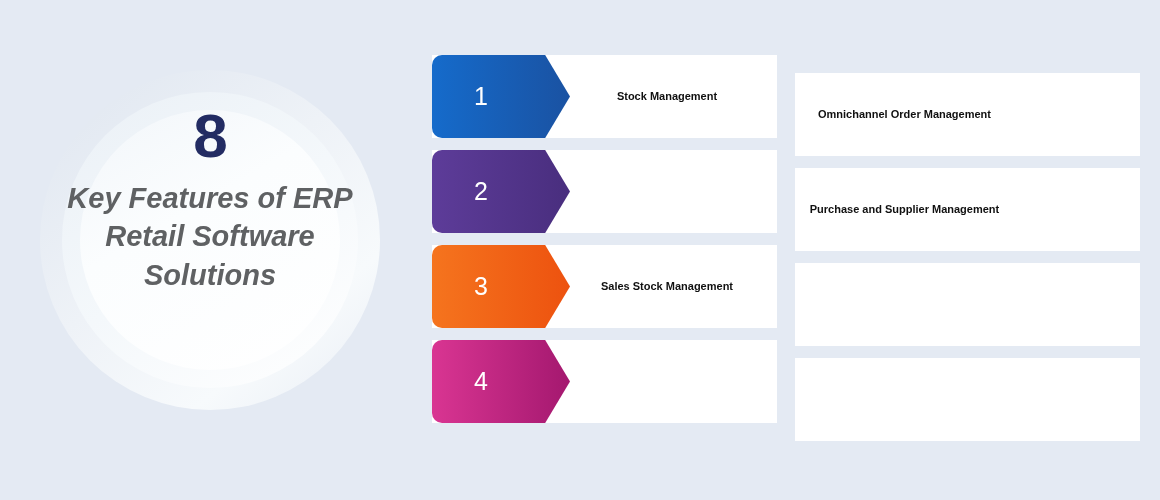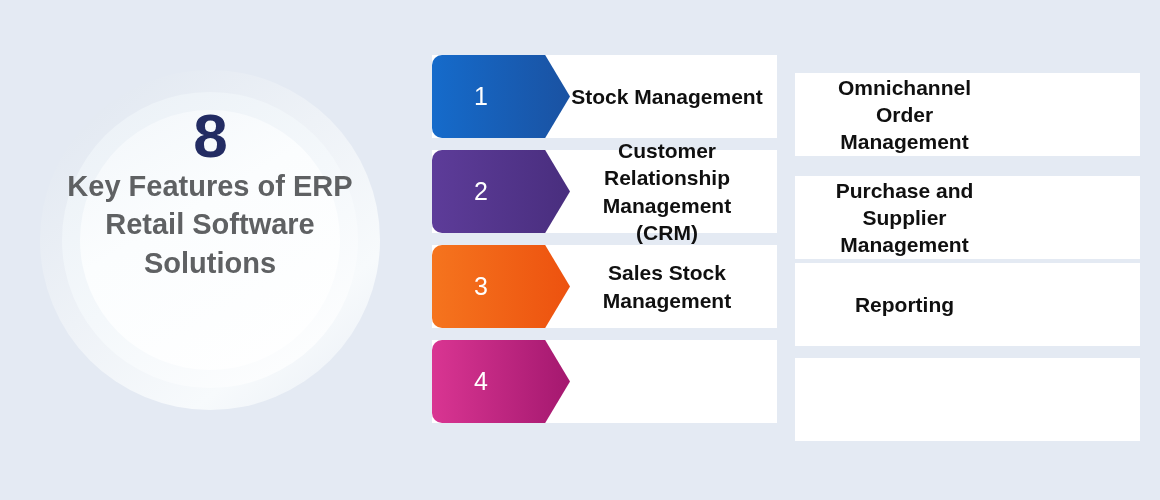--- a/index.html
+++ b/index.html
@@ -66,24 +66,26 @@
     text-align: center;
   }
   .hero-number {
     font-size: 62px;
     font-weight: bold;
     color: #232c63;
     line-height: 1.0;
     letter-spacing: -1px;
   }
   .hero-title {
+    margin-top: 12px;
     font-size: 29px;
     font-weight: bold;
     color: #5f6163;
     line-height: 1.32;
+    font-style: italic;
   }
 
   
   .col {
     position: absolute;
     top: 0;
     height: 500px;
   }
   .col-left  { left: 432px; width: 345px; }
   .col-right { left: 795px; width: 345px; }
@@ -132,21 +134,21 @@
     padding-right: 42px;
     box-sizing: border-box;
   }
 
   .label {
     flex: 1 1 auto;
     display: flex;
     align-items: center;
     justify-content: center;
     text-align: center;
-    font-size: 21px;
+    font-size: 11px;
     font-weight: bold;
     color: #101010;
     line-height: 1.3;
     padding: 0 8px;
     box-sizing: border-box;
   }
   .col-left .label  { padding-left: 2px; padding-right: 14px; }
   .col-right .label { padding-right: 2px; padding-left: 14px; }
 </style>
 </head>
@@ -170,21 +172,20 @@
       <div class="badge badge-right-arrow" style="background: linear-gradient(270deg, rgb(26, 82, 162) 0%, rgb(21, 107, 203) 100%);">
         <span>1</span>
       </div>
       <div class="label">Stock Management</div>
     </div>
 
     <div class="card" style="top:150px">
       <div class="badge badge-right-arrow" style="background: linear-gradient(270deg, rgb(73, 46, 126) 0%, rgb(93, 60, 153) 100%);">
         <span>2</span>
       </div>
-      <div class="label">Customer Relationship Management (CRM)</div>
     </div>
 
     <div class="card" style="top:245px">
       <div class="badge badge-right-arrow" style="background: linear-gradient(270deg, rgb(237, 82, 15) 0%, rgb(245, 116, 30) 100%);">
         <span>3</span>
       </div>
       <div class="label">Sales Stock Management</div>
     </div>
 
     <div class="card" style="top:340px">
@@ -197,29 +198,28 @@
 
   <div class="col col-right">
 
     <div class="card" style="top:73px">
       <div class="label">Omnichannel Order Management</div>
       <div class="badge badge-left-arrow">
         <span>5</span>
       </div>
     </div>
 
-    <div class="card" style="top:176px">
+    <div class="card" style="top:168px">
       <div class="label">Purchase and Supplier Management</div>
       <div class="badge badge-left-arrow">
         <span>6</span>
       </div>
     </div>
 
     <div class="card" style="top:263px">
-      <div class="label">Reporting</div>
       <div class="badge badge-left-arrow">
         <span>7</span>
       </div>
     </div>
 
     <div class="card" style="top:358px">
       <div class="badge badge-left-arrow">
         <span>8</span>
       </div>
     </div>

